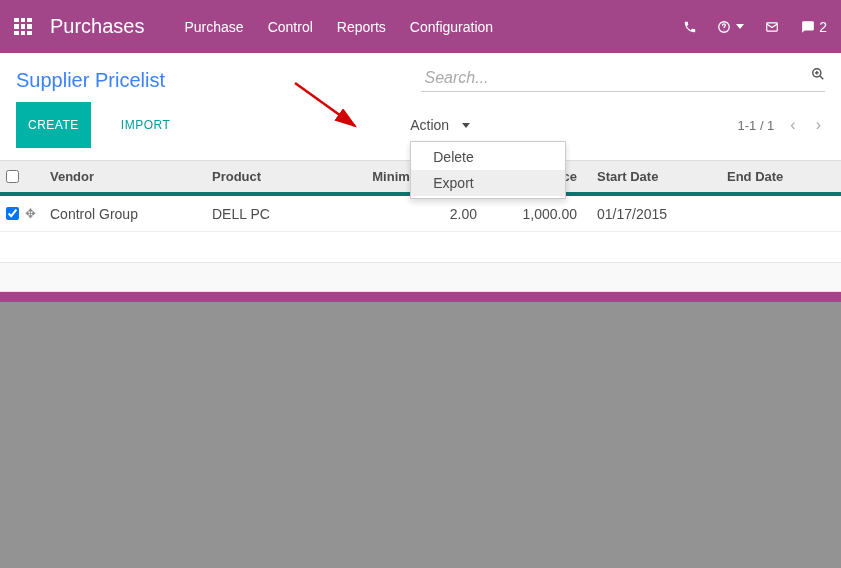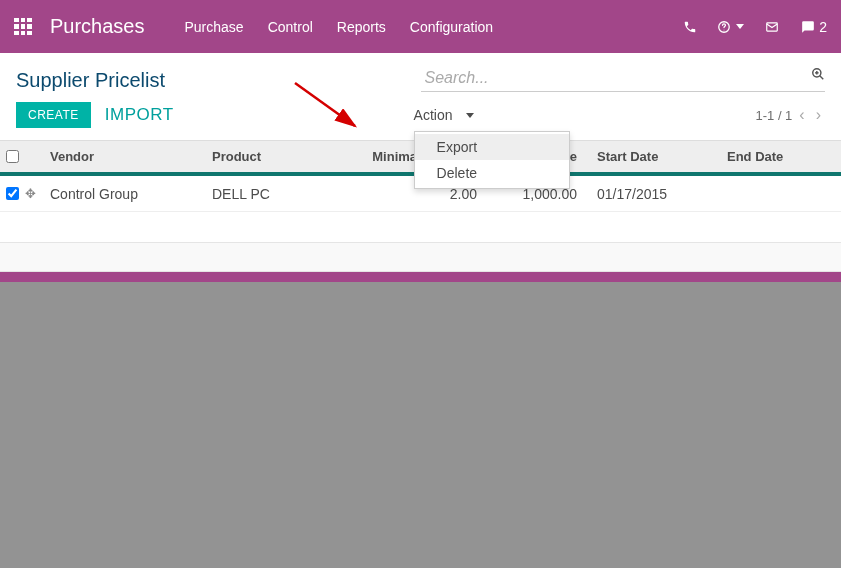--- a/index.html
+++ b/index.html
@@ -8,35 +8,35 @@
 .apps-icon { width: 18px; height: 18px; display: grid; grid-template-columns: repeat(3,1fr); grid-template-rows: repeat(3,1fr); gap: 2px; margin-right: 18px; cursor: pointer; }
 .apps-icon div { background: #fff; }
 .app-title { font-size: 20px; font-weight: 400; margin-right: 40px; }
 .menu { display: flex; gap: 24px; font-size: 14px; text-align: right; }
 .menu span { cursor: pointer; }
 .spacer { flex: 1; }
 .top-icons { display: flex; gap: 20px; align-items: center; font-size: 14px; }
 .top-icons > div { cursor: pointer; display: flex; align-items: center; gap: 3px; }
 .white-area { background: #fff; }
 .header-row { display: flex; padding: 12px 16px 0 16px; align-items: flex-start; }
-.breadcrumb { font-size: 20px; color: #0c4a6e; flex: 1; padding-top: 4px; }
+.breadcrumb { font-size: 20px; color: #3b82f6; flex: 1; padding-top: 4px; }
 .search-area { flex: 1; position: relative; }
 .search-input { width: 100%; border: none; border-bottom: 1px solid #ccc; font-size: 16px; padding: 4px 20px 4px 4px; outline: none; color: #555; }
 .search-input::placeholder { color: #aaa; font-style: italic; }
 .search-mag { position: absolute; right: 0; top: 2px; color: #555; cursor: pointer; }
 .controls-row { display: flex; padding: 10px 16px 12px 16px; align-items: center; }
-.btn-create { background: #00b3a6; color: #fff; border: none; padding: 6px 12px; font-size: 12px; letter-spacing: 0.5px; cursor: pointer; }
-.btn-import { background: none; border: none; color: #00a09d; font-size: 17px; letter-spacing: 0.5px; margin-left: 14px; cursor: pointer; }
+.btn-create { background: #00b3a6; color: #fff; border: none; padding: 16px 12px; font-size: 12px; letter-spacing: 0.5px; cursor: pointer; }
+.btn-import { background: none; border: none; color: #00a09d; font-size: 12px; letter-spacing: 0.5px; margin-left: 30px; cursor: pointer; }
 .action-wrap { position: relative; margin-left: 240px; }
 .action-btn { background: none; border: none; font-size: 14px; color: #4c4c4c; cursor: pointer; display: flex; align-items: center; gap: 13px; }
 .caret { width: 0; height: 0; border-left: 4px solid transparent; border-right: 4px solid transparent; border-top: 5px solid #4c4c4c; }
 .dropdown { position: absolute; top: 24px; left: 0; background: #fff; border: 1px solid #ccc; box-shadow: 0 3px 6px rgba(0,0,0,0.15); width: 156px; z-index: 10; padding: 2px 0; }
 .dropdown-item { padding: 5px 22px; font-size: 14px; color: #4c4c4c; cursor: pointer; }
 .dropdown-item.hover { background: #eee; }
-.pager { margin-left: auto; display: flex; align-items: center; gap: 3px; font-size: 13px; color: #6e6e6e; }
+.pager { margin-left: auto; display: flex; align-items: center; gap: 12px; font-size: 13px; color: #6e6e6e; }
 .pager-btn { color: #aaa; cursor: pointer; font-size: 16px; padding: 2px 4px; }
 .table-header { background: #eee; border-top: 1px solid #ddd; border-bottom: 4px solid #0f766e; display: flex; align-items: center; height: 36px; font-size: 13px; font-weight: 700; color: #4c4c4c; }
 .col-check { width: 50px; display: flex; align-items: center; justify-content: flex-start; padding-left: 6px; gap: 6px; }
 .col-vendor { width: 162px; }
 .col-product { width: 100px; }
 .col-minqty { width: 175px; text-align: right; padding-right: 10px; }
 .col-price { width: 100px; text-align: right; padding-right: 10px; }
 .col-start { width: 130px; padding-left: 10px; }
 .col-end { width: 120px; padding-left: 10px; }
 .table-row { display: flex; align-items: center; height: 36px; font-size: 14px; color: #4c4c4c; border-bottom: 1px solid #eee; }
@@ -119,22 +119,22 @@
   </div>
   <div class="controls-row">
     <button class="btn-create">CREATE</button>
     <button class="btn-import">IMPORT</button>
     <div class="action-wrap">
       <button class="action-btn">
         <span>Action</span>
         <span class="caret"></span>
       </button>
       <div class="dropdown">
+        <div class="dropdown-item">Delete</div>
         <div class="dropdown-item hover">Export</div>
-        <div class="dropdown-item">Delete</div>
       </div>
     </div>
     <div class="pager">
       <span>1-1 / 1</span>
       <span class="pager-btn">‹</span>
       <span class="pager-btn">›</span>
     </div>
   </div>
 
   <div class="table-header">

